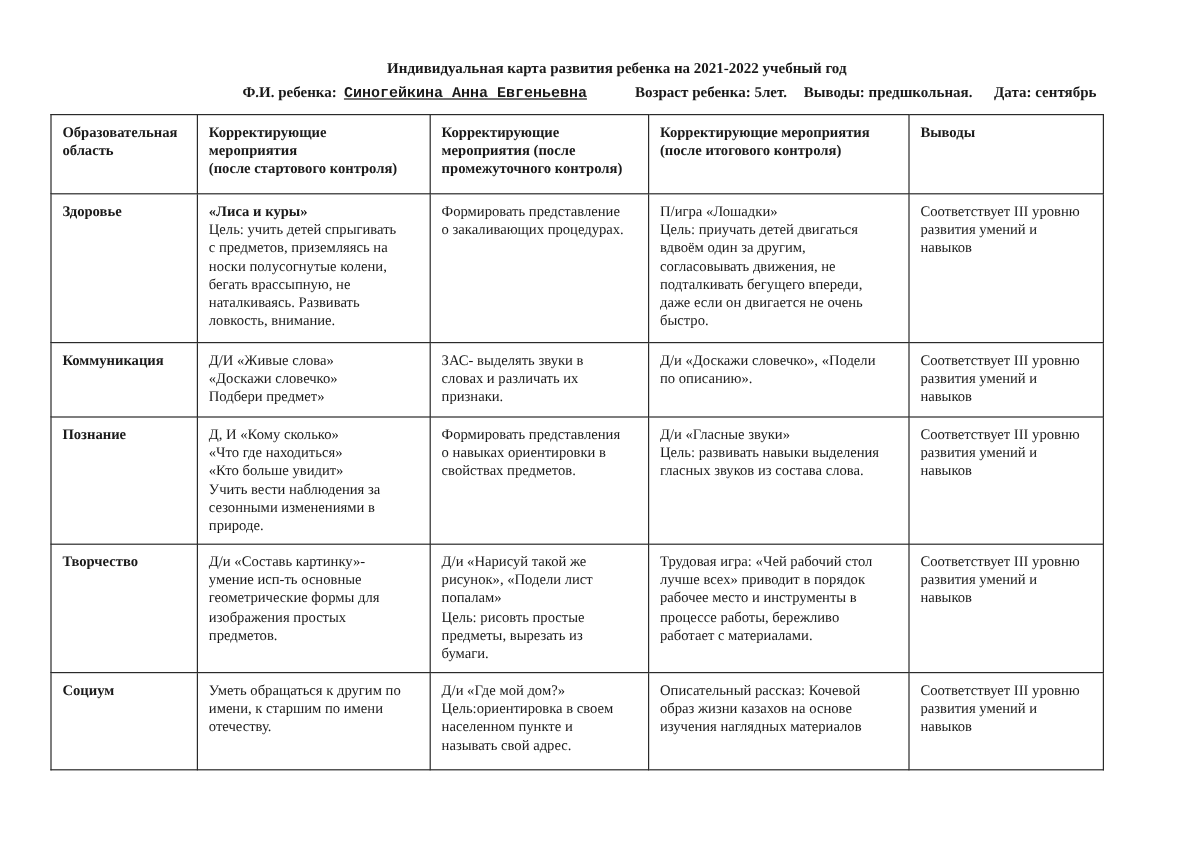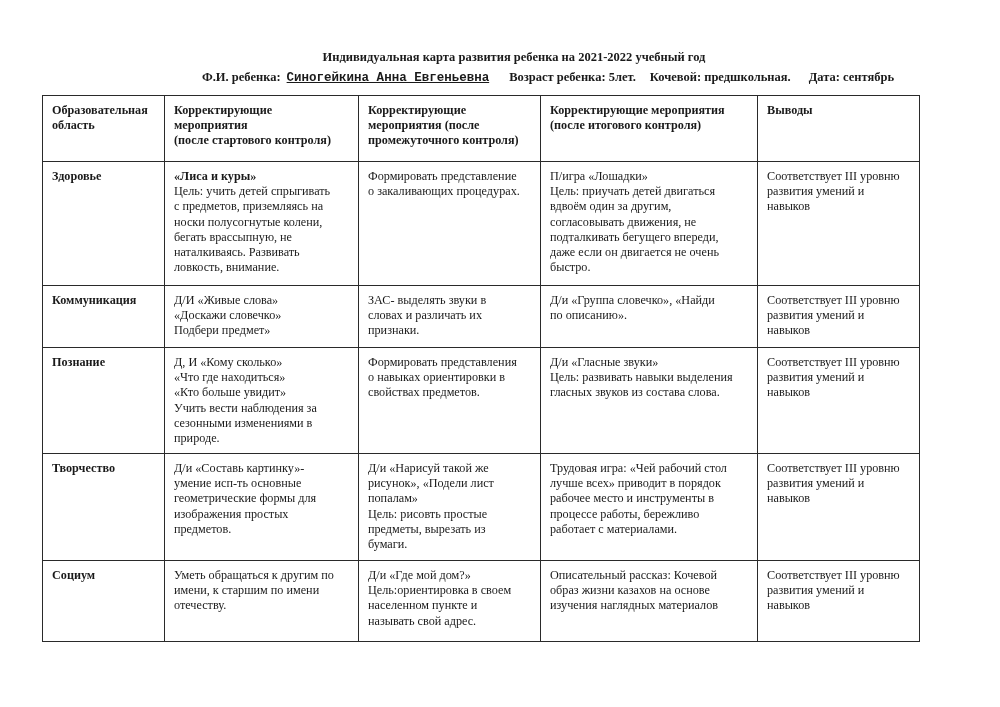--- a/index.html
+++ b/index.html
@@ -33,21 +33,21 @@
     font-size: 12.5px;
     font-weight: bold;
     white-space: nowrap;
   }
   .subtitle span { display: inline-block; }
   .subtitle .name {
     text-decoration: underline;
     margin-left: 6px;
     font-family: Liberation Mono, monospace;
   }
-  .subtitle .age { margin-left: 20px; }
+  .subtitle .age { margin-left: 40px; }
   .subtitle .group { margin-left: 14px; }
   .subtitle .date { margin-left: 18px; }
 
   table.card {
     position: absolute;
     top: 95px;
     left: 42px;
     border-collapse: collapse;
     table-layout: fixed;
     width: 877px;
@@ -70,21 +70,21 @@
   table.card tr.r3 { height: 107px; }
   table.card tr.r4 { height: 81px; }
   .b { font-weight: bold; }
 </style>
 </head>
 <body>
 
 <div class="title">Индивидуальная карта развития ребенка на 2021-2022 учебный год</div>
 
 <div class="subtitle">
-  <span>Ф.И. ребенка:</span><span class="name">Синогейкина Анна Евгеньевна</span><span class="age">Возраст ребенка: 5лет.</span><span class="group">Кочевой: предшкольная.</span><span class="date">Дата: сентябрь</span>
+  <span>Ф.И. ребенка:</span><span class="name">Синогейкина Анна Евгеньевна</span><span class="age">Возраст ребенка: 5лет.</span><span class="group">Выводы: предшкольная.</span><span class="date">Дата: сентябрь</span>
 </div>
 
 <table class="card">
   <colgroup>
     <col style="width:122px">
     <col style="width:194px">
     <col style="width:182px">
     <col style="width:217px">
     <col style="width:162px">
   </colgroup>
@@ -125,21 +125,21 @@
 навыков</td>
   </tr>
   <tr class="r1">
     <td class="area">Коммуникация</td>
     <td>Д/И «Живые слова»
 «Доскажи словечко»
 Подбери предмет»</td>
     <td>ЗАС- выделять звуки в
 словах и различать их
 признаки.</td>
-    <td>Д/и «Группа словечко», «Найди
+    <td>Д/и «Доскажи словечко», «Подели
 по описанию».</td>
     <td>Соответствует III уровню
 развития умений и
 навыков</td>
   </tr>
   <tr class="r2">
     <td class="area">Познание</td>
     <td>Д, И «Кому сколько»
 «Что где находиться»
 «Кто больше увидит»

